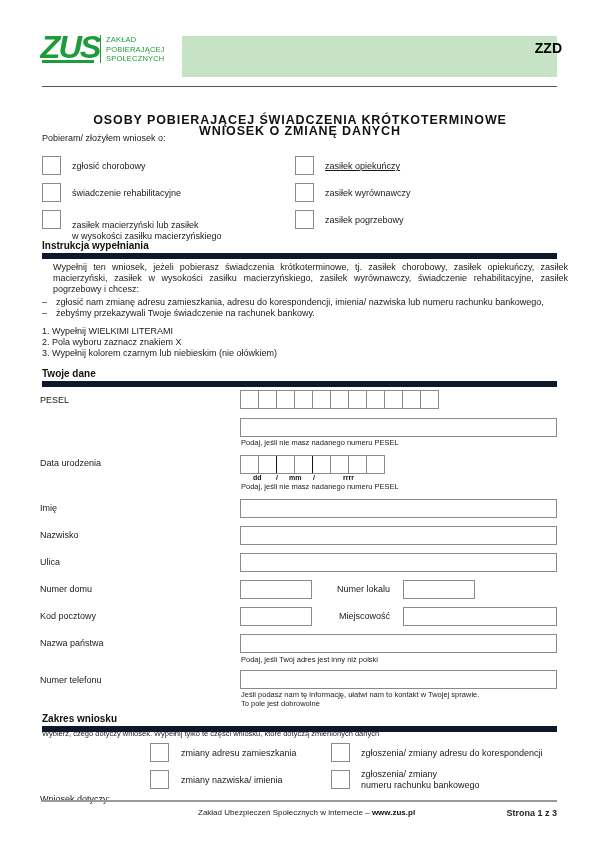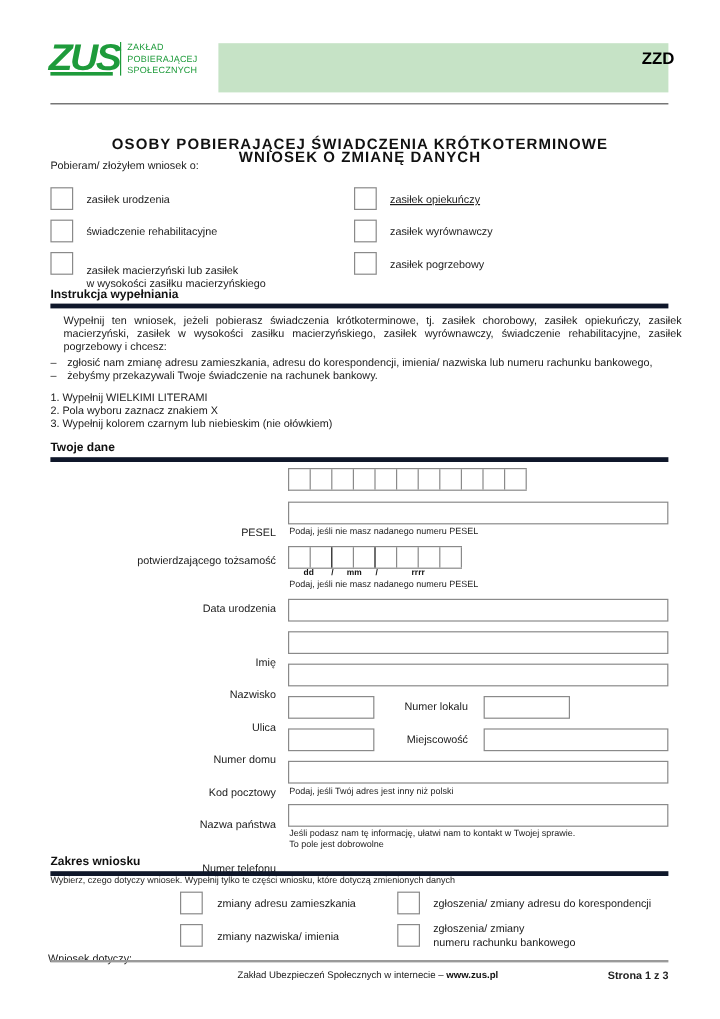--- a/index.html
+++ b/index.html
@@ -17,27 +17,27 @@
   .form-code { right: 38px; top: 40px; font-size: 14px; font-weight: bold; color: #000; }
   .header-rule { left: 42px; top: 86px; width: 515px; height: 1px; background: #555; }
 
   .title { left: 0; width: 600px; text-align: center; font-weight: bold; font-size: 12.5px; letter-spacing: 0.9px; color: #111; }
   .t1 { top: 76px; margin-top: 48px; }
   .t2 { top: 113px; }
 
   .text { font-size: 9px; line-height: 11px; color: #1a1a1a; white-space: nowrap; }
   .cb { width: 19px; height: 19px; border: 1px solid #8a8a8a; background: #fff; }
 
-  .section-head { left: 42px; width: 515px; font-weight: bold; font-size: 10px; color: #111; padding-bottom: 2px; border-bottom: 4px solid #0f172a; }
+  .section-head { left: 42px; width: 515px; font-weight: bold; font-size: 10px; color: #111; padding-bottom: 2px; border-bottom: 6px solid #0f172a; }
 
   .para { left: 42px; width: 515px; font-size: 9px; line-height: 11px; text-align: justify; color: #1a1a1a; }
   .bullet { left: 42px; font-size: 9px; line-height: 11px; white-space: nowrap; }
   .bullet .dash { display: inline-block; width: 14px; }
 
-  .flabel { width: 190px; left: 40px; text-align: right; font-size: 9px; line-height: 11px; color: #1a1a1a; margin-top: 44px; }
+  .flabel { width: 190px; left: 40px; text-align: left; font-size: 9px; line-height: 11px; color: #1a1a1a; }
   .field { border: 1px solid #8a8a8a; background: #fff; height: 19px; }
   .hint { font-size: 7.5px; line-height: 9px; color: #222; white-space: nowrap; }
 
   .cells { display: flex; height: 19px; border: 1px solid #8a8a8a; border-right: none; }
   .cells span { display: block; width: 18px; height: 100%; border-right: 1px solid #8a8a8a; }
   .cells span.sep { border-right: 1.5px solid #111; }
   .date-lbl { font-size: 7px; font-weight: bold; color: #111; }
 
   .bottom-rule { left: 42px; top: 800px; width: 515px; height: 2px; background: #9a9a9a; }
   .footer { top: 808px; font-size: 8px; color: #222; }
@@ -57,21 +57,21 @@
 <div class="abs green-band"></div>
 <div class="abs form-code">ZZD</div>
 <div class="abs header-rule"></div>
 
 <div class="abs title t1">WNIOSEK O ZMIANĘ DANYCH</div>
 <div class="abs title t2">OSOBY POBIERAJĄCEJ ŚWIADCZENIA KRÓTKOTERMINOWE</div>
 
 <div class="abs text" style="left:42px; top:133px;">Pobieram/ złożyłem wniosek o:</div>
 
 <div class="abs cb" style="left:42px; top:156px;"></div>
-<div class="abs text" style="left:72px; top:161px;">zasiłek urodzenia</div>
+<div class="abs text" style="left:72px; top:161px;">zgłosić chorobowy</div>
 
 <div class="abs cb" style="left:42px; top:183px;"></div>
 <div class="abs text" style="left:72px; top:188px;">świadczenie rehabilitacyjne</div>
 
 <div class="abs cb" style="left:42px; top:210px;"></div>
 <div class="abs text" style="left:72px; top:220px;">
   <div>zasiłek macierzyński lub zasiłek</div>
   <div>w wysokości zasiłku macierzyńskiego</div>
 </div>
 
@@ -104,21 +104,20 @@
     <span></span>
     <span></span>
     <span></span>
     <span></span>
     <span></span>
     <span></span>
     <span></span>
   </div>
 
 <div class="abs flabel" style="top:418px;">
-  <div>potwierdzającego tożsamość</div>
 </div>
 <div class="abs field" style="left:240px; top:418px; width:317px;"></div>
 <div class="abs hint" style="left:241px; top:438px;">Podaj, jeśli nie masz nadanego numeru PESEL</div>
 
 <div class="abs flabel" style="top:458px;">Data urodzenia</div>
 <div class="abs cells" style="left:240px; top:455px; width:145px;">
   <span></span>
     <span class="sep"></span>
     <span></span>
     <span class="sep"></span>

